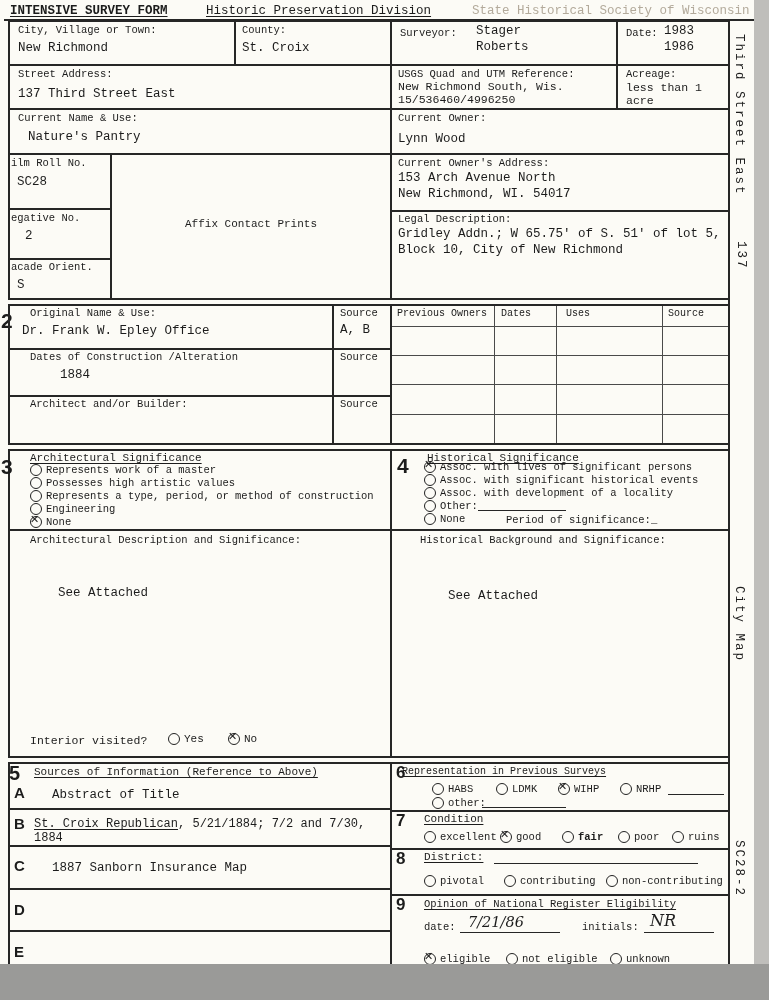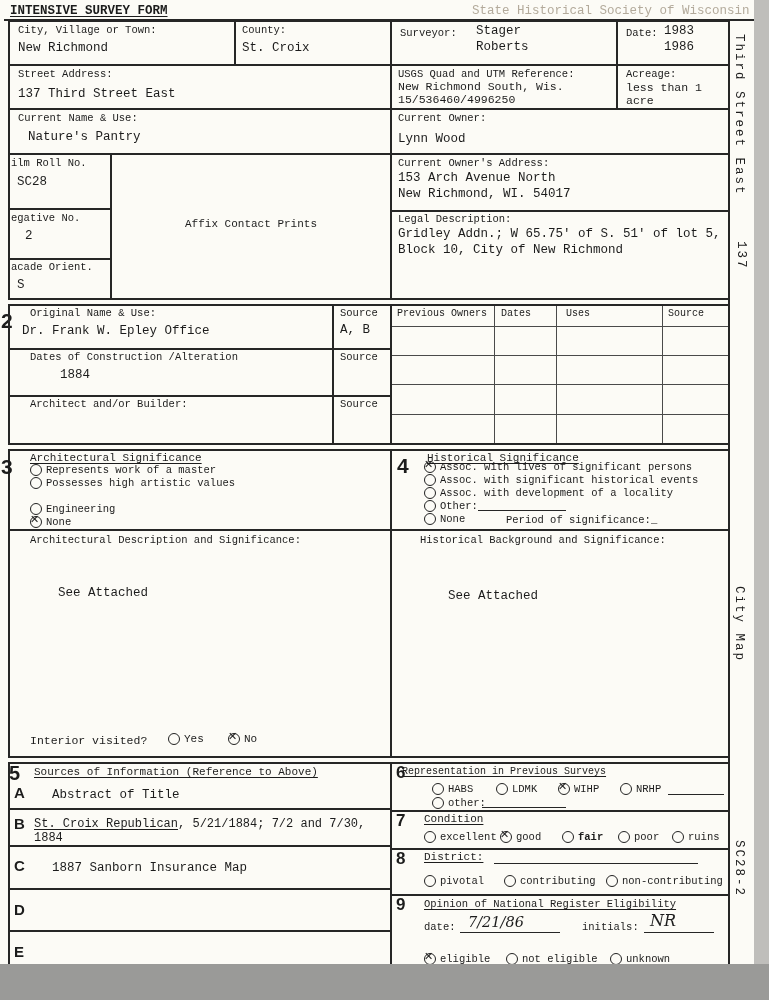--- a/index.html
+++ b/index.html
@@ -26,20 +26,21 @@
   .vt{position:absolute;writing-mode:vertical-rl;font-size:12.5px;letter-spacing:2px;white-space:nowrap;}
   .faded{color:#b3aa9b;}
   .ctr{text-align:center;}
 </style>
 </head>
 <body>
 
 <div class="page">
 
   <div class="abs u" style="left:10px;top:4px;font-size:12.5px;font-weight:bold;">INTENSIVE SURVEY FORM</div>
+  <div class="abs u" style="left:206px;top:4px;font-size:12.5px;">Historic Preservation Division</div>
   <div class="abs faded" style="left:472px;top:4px;font-size:12.5px;">State Historical Society of Wisconsin</div>
   <div class="hl" style="left:4px;top:19px;width:751px;height:2px;"></div>
 
   <div class="cell" style="left:8px;top:20px;width:228px;height:46px;"></div>
   <div class="cell" style="left:234px;top:20px;width:158px;height:46px;"></div>
   <div class="cell" style="left:390px;top:20px;width:228px;height:46px;"></div>
   <div class="cell" style="left:616px;top:20px;width:114px;height:46px;"></div>
   <div class="cell" style="left:8px;top:64px;width:384px;height:46px;"></div>
   <div class="cell" style="left:390px;top:64px;width:228px;height:46px;"></div>
   <div class="cell" style="left:616px;top:64px;width:114px;height:46px;"></div>
@@ -133,20 +134,24 @@
   <div class="num" style="left:1px;top:456px;">3</div>
   <div class="abs u" style="left:30px;top:452px;font-size:11px;">Architectural Significance</div>
   <div class="opt" style="left:30px;top:464px;">
     <span class="radio"></span>
     <span>Represents work of a master</span>
   </div>
   <div class="opt" style="left:30px;top:477px;">
     <span class="radio"></span>
     <span>Possesses high artistic values</span>
   </div>
+  <div class="opt" style="left:30px;top:490px;">
+    <span class="radio"></span>
+    <span>Represents a type, period, or method of construction</span>
+  </div>
   <div class="opt" style="left:30px;top:503px;">
     <span class="radio"></span>
     <span>Engineering</span>
   </div>
   <div class="opt" style="left:30px;top:516px;">
     <span class="radio checked"></span>
     <span>None</span>
   </div>
   <div class="hl" style="left:8px;top:529px;width:384px;height:2px;"></div>
   <div class="lbl" style="left:30px;top:534px;">Architectural Description and Significance:</div>

